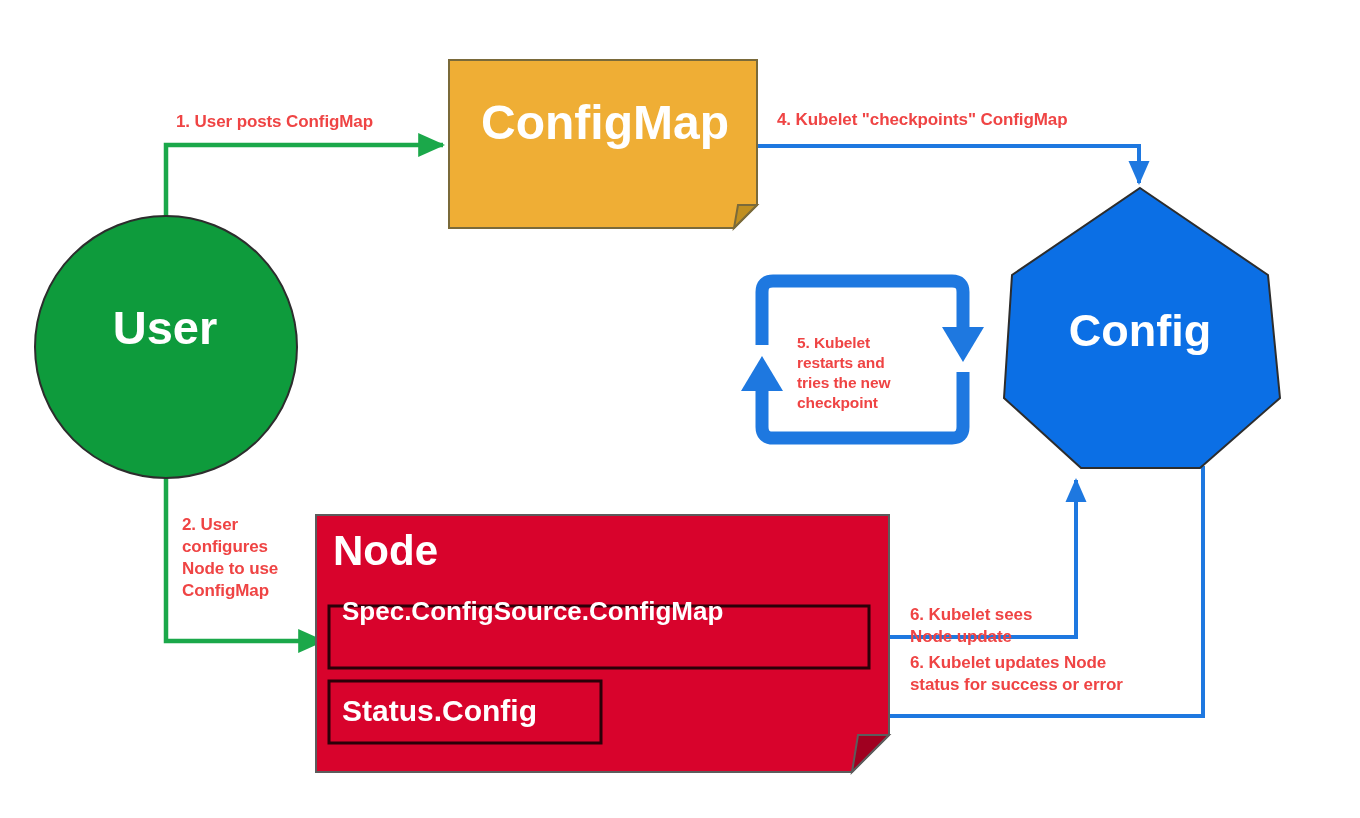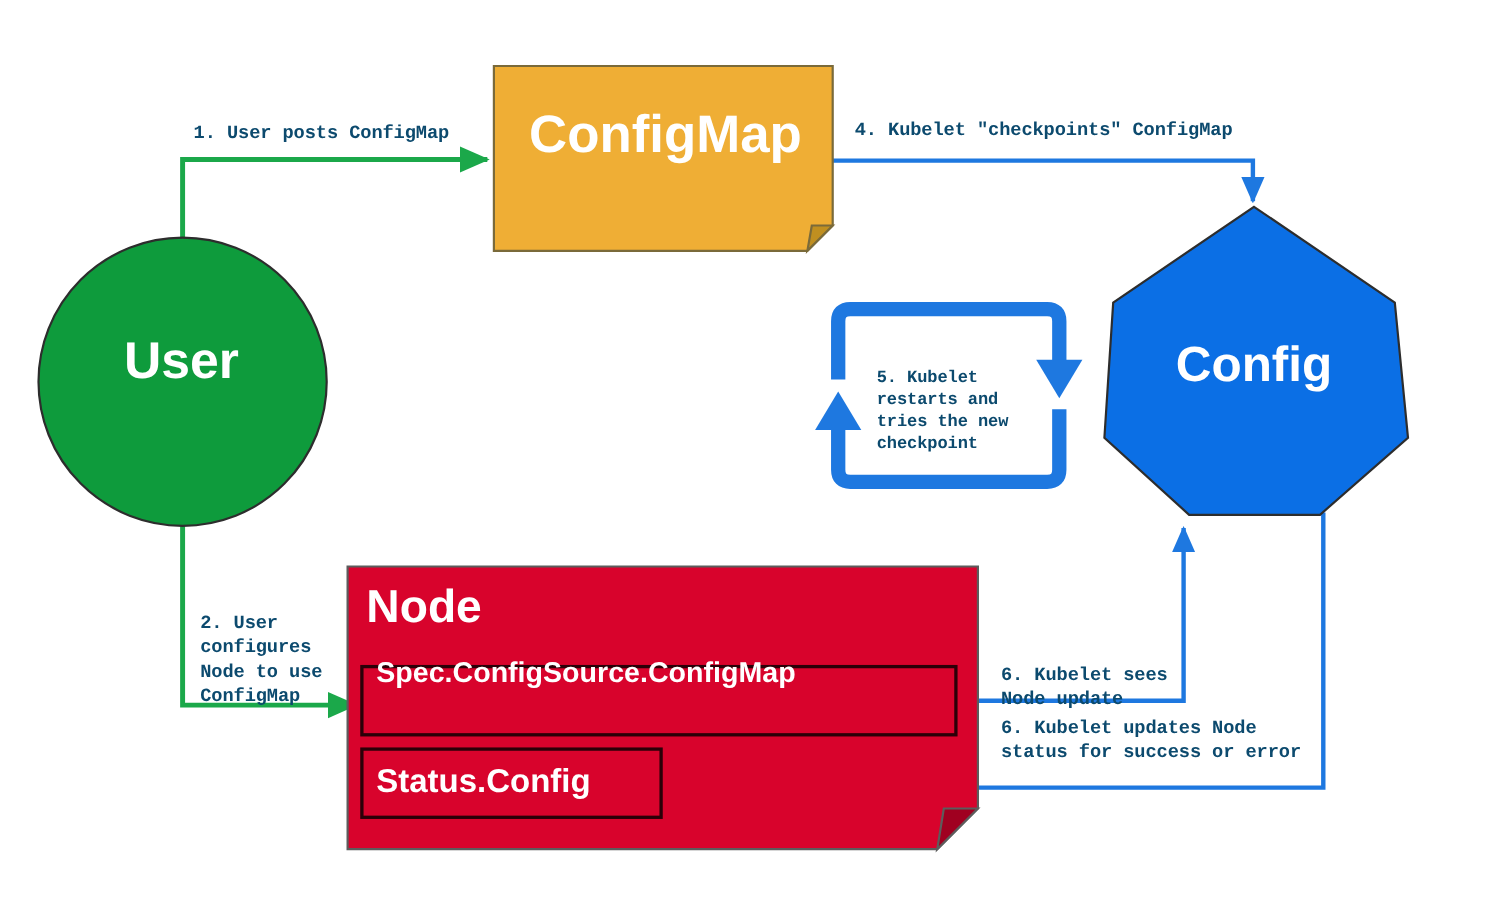--- a/index.html
+++ b/index.html
@@ -16,22 +16,22 @@
   }
   #canvas {
     position: absolute;
     left: 0;
     top: 0;
     width: 1360px;
     height: 818px;
   }
   .lbl {
     position: absolute;
-    color: #0c4a6e;
-    font-family: Liberation Mono, monospace;
+    color: #ef4444;
+    font-family: Liberation Sans, sans-serif;
     font-weight: bold;
     font-size: 17px;
     line-height: 22px;
     white-space: pre;
     letter-spacing: -0.1px;
   }
   .shape-label {
     position: absolute;
     color: #ffffff;
     font-family: "Liberation Sans", sans-serif;
@@ -39,21 +39,21 @@
     white-space: pre;
   }
   #user-label   { left: 35px;  top: 300px; width: 260px; text-align: center; font-size: 47px; }
   #cm-label     { left: 455px; top: 95px;  width: 300px; text-align: center; font-size: 48px; }
   #kubelet-label{ left: 1000px;top: 305px; width: 280px; text-align: center; font-size: 45px; }
   #node-label   { left: 333px; top: 527px; font-size: 42px; }
   #spec-label   { left: 342px; top: 596px; font-size: 26px; }
   #status-label { left: 342px; top: 694px; font-size: 30px; }
 
   #lbl1 { left: 176px; top: 111px; }
-  #lbl2 { left: 182px; top: 514px; margin-top: 43px; }
+  #lbl2 { left: 182px; top: 514px; }
   #lbl3 { left: 910px; top: 604px; }
   #lbl4 { left: 777px; top: 109px; }
   #lbl5 { left: 797px; top: 310px; font-size: 15.5px; line-height: 20px; margin-top: 23px; }
   #lbl6 { left: 910px; top: 652px; }
 </style>
 </head>
 <body>
 
 <svg id="canvas" viewBox="0 0 1360 818">
   <defs>

